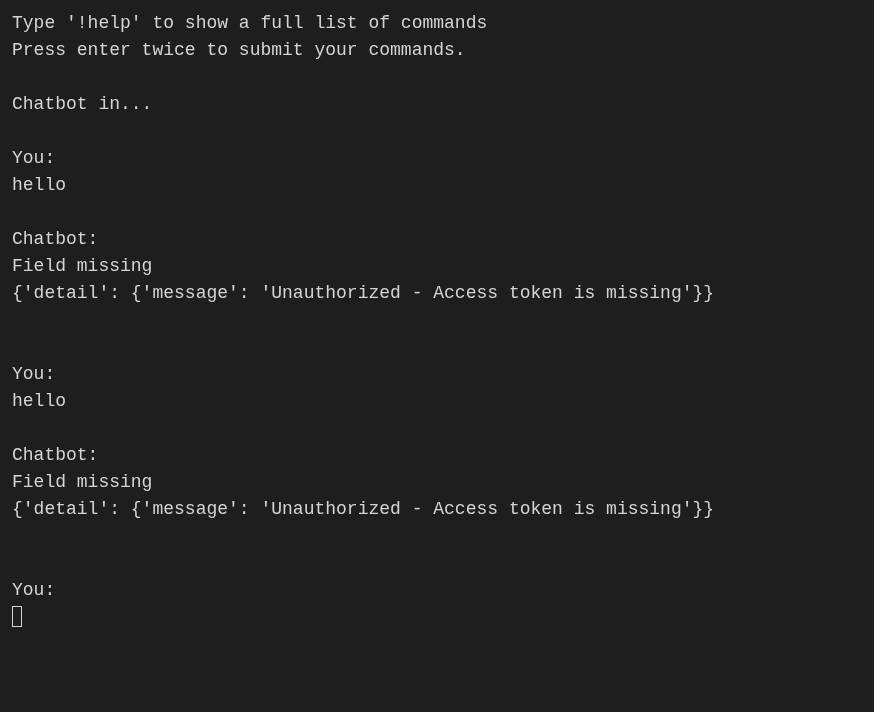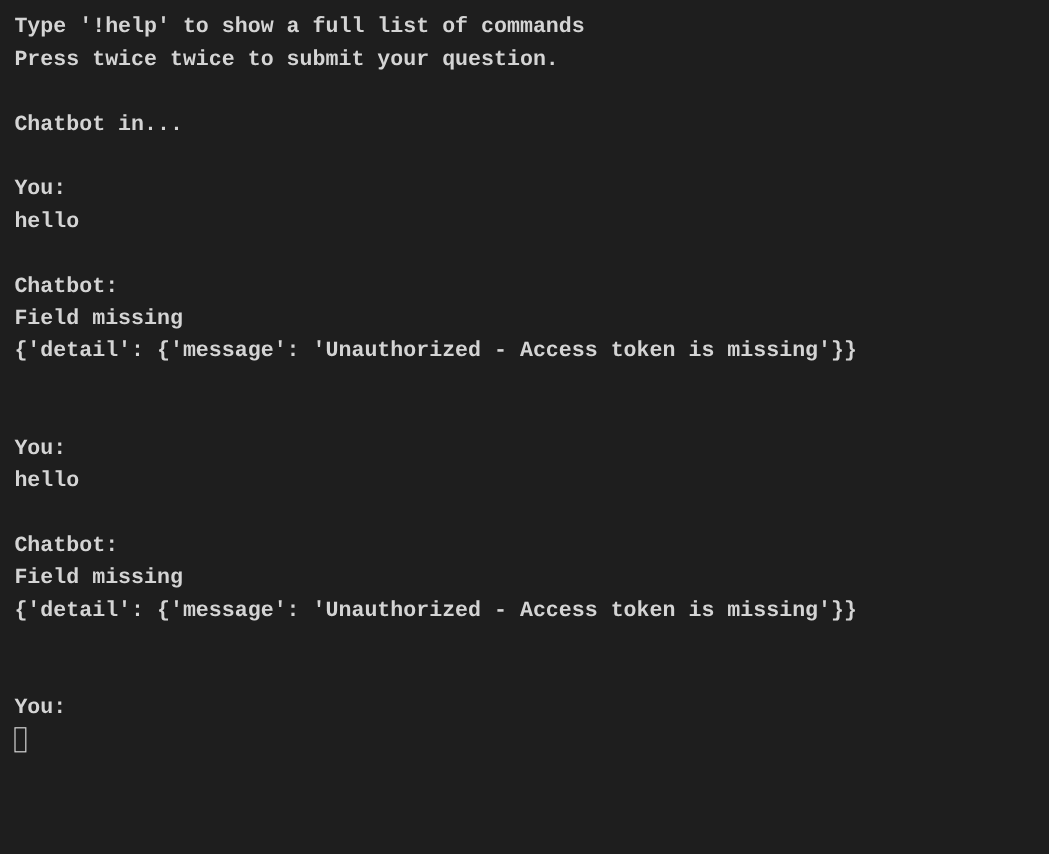--- a/index.html
+++ b/index.html
@@ -14,39 +14,38 @@
       font-size: 18px;
       line-height: 1.5;
       padding: 10px 12px;
       width: 874px;
       height: 712px;
       overflow: hidden;
     }
     .line {
       white-space: pre;
       min-height: 1.5em;
-      font-weight: bold;
     }
     .blank {
       height: 1.5em;
     }
     .cursor-block {
       display: inline-block;
       width: 10px;
       height: 21px;
       border: 1px solid #d4d4d4;
       vertical-align: text-bottom;
       margin-top: 2px;
     }
   </style>
 </head>
 <body>
 
 <div class="line">Type '!help' to show a full list of commands</div>
-<div class="line">Press twice twice to submit your question.</div>
+<div class="line">Press enter twice to submit your commands.</div>
 <div class="blank"></div>
 <div class="line">Chatbot in...</div>
 <div class="blank"></div>
 
 <div class="line">You:</div>
 <div class="line">hello</div>
 <div class="blank"></div>
 <div class="line">Chatbot:</div>
 <div class="line">Field missing</div>
 <div class="line">{'detail': {'message': 'Unauthorized - Access token is missing'}}</div>

